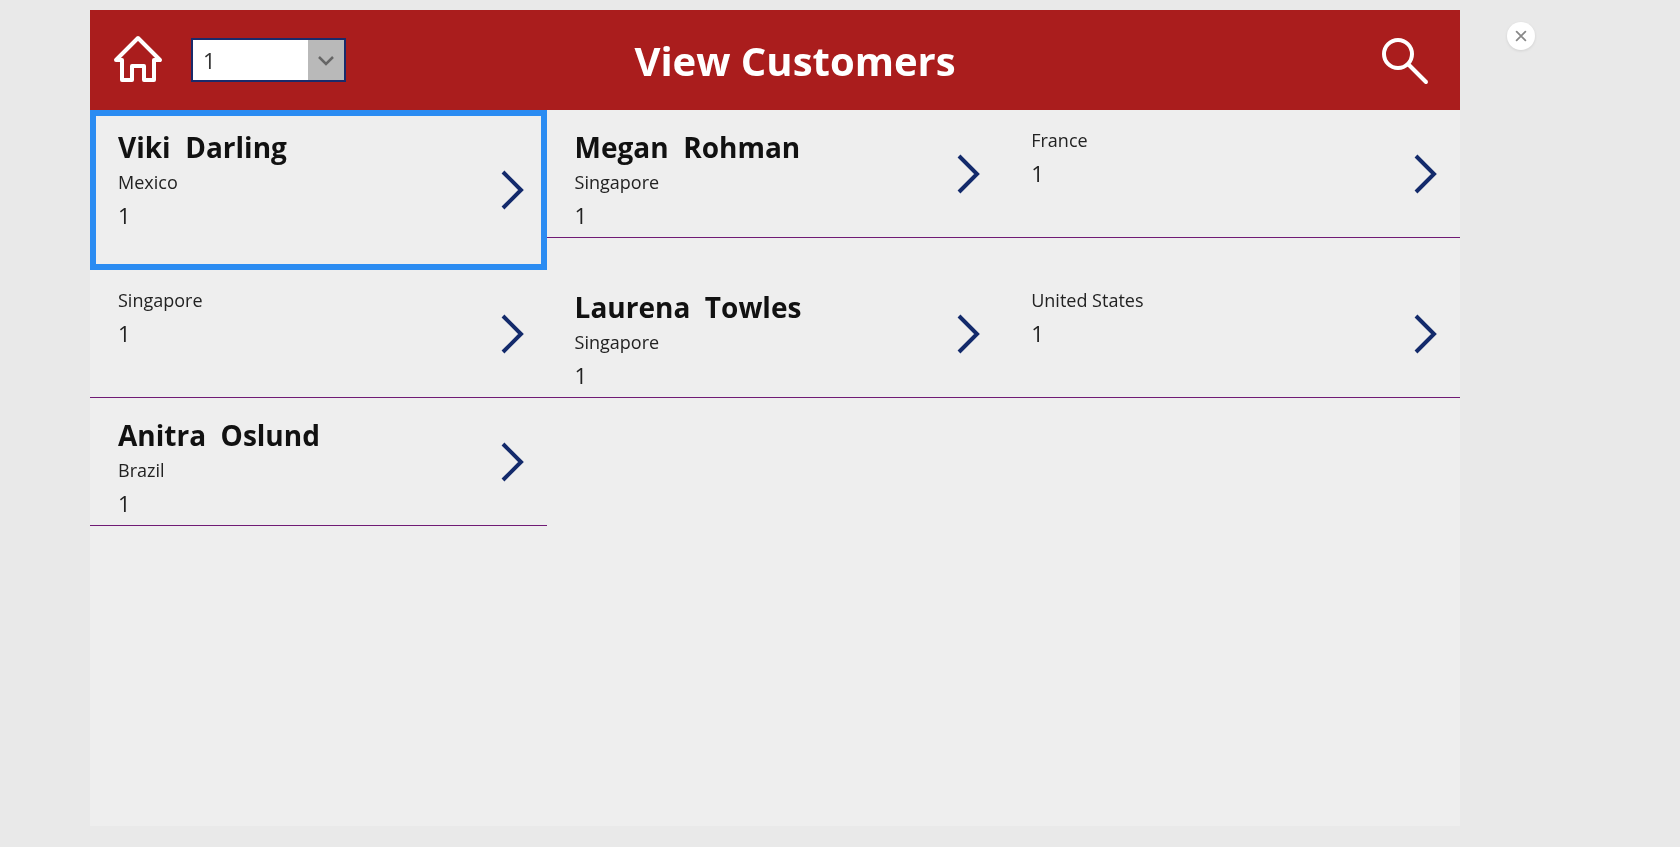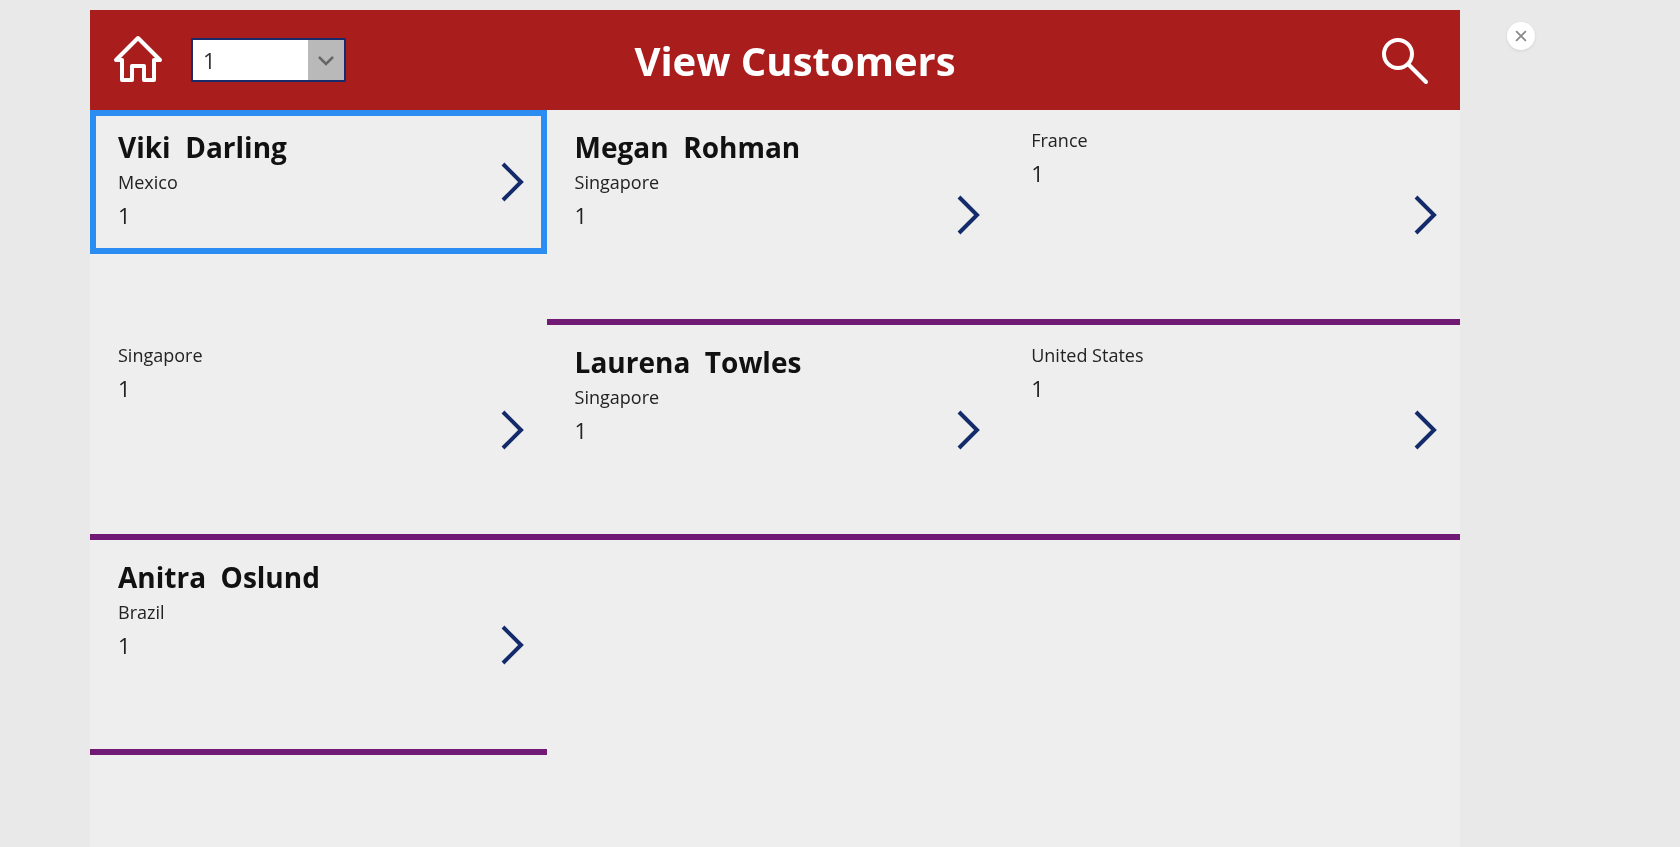--- a/index.html
+++ b/index.html
@@ -75,30 +75,30 @@
       width: 56px;
       height: 56px;
       cursor: pointer;
     }
     .grid {
       display: flex;
       flex-wrap: wrap;
     }
     .card {
       width: 456.6px;
-      height: 215px;
+      height: 128px;
       position: relative;
       padding: 18px 28px 0 28px;
-      border-bottom: 6px solid #701a75;
+      border-bottom: 1px solid #701a75;
       cursor: pointer;
     }
     .card.selected {
       border: 6px solid #2b8cf2;
       padding: 12px 22px 12px 22px;
-      height: 144px;
+      height: 160px;
     }
     .card-name {
       font-size: 28px;
       font-weight: 700;
       color: #111;
       margin-bottom: 4px;
       white-space: pre;
     }
     .card-country {
       font-size: 18px;

